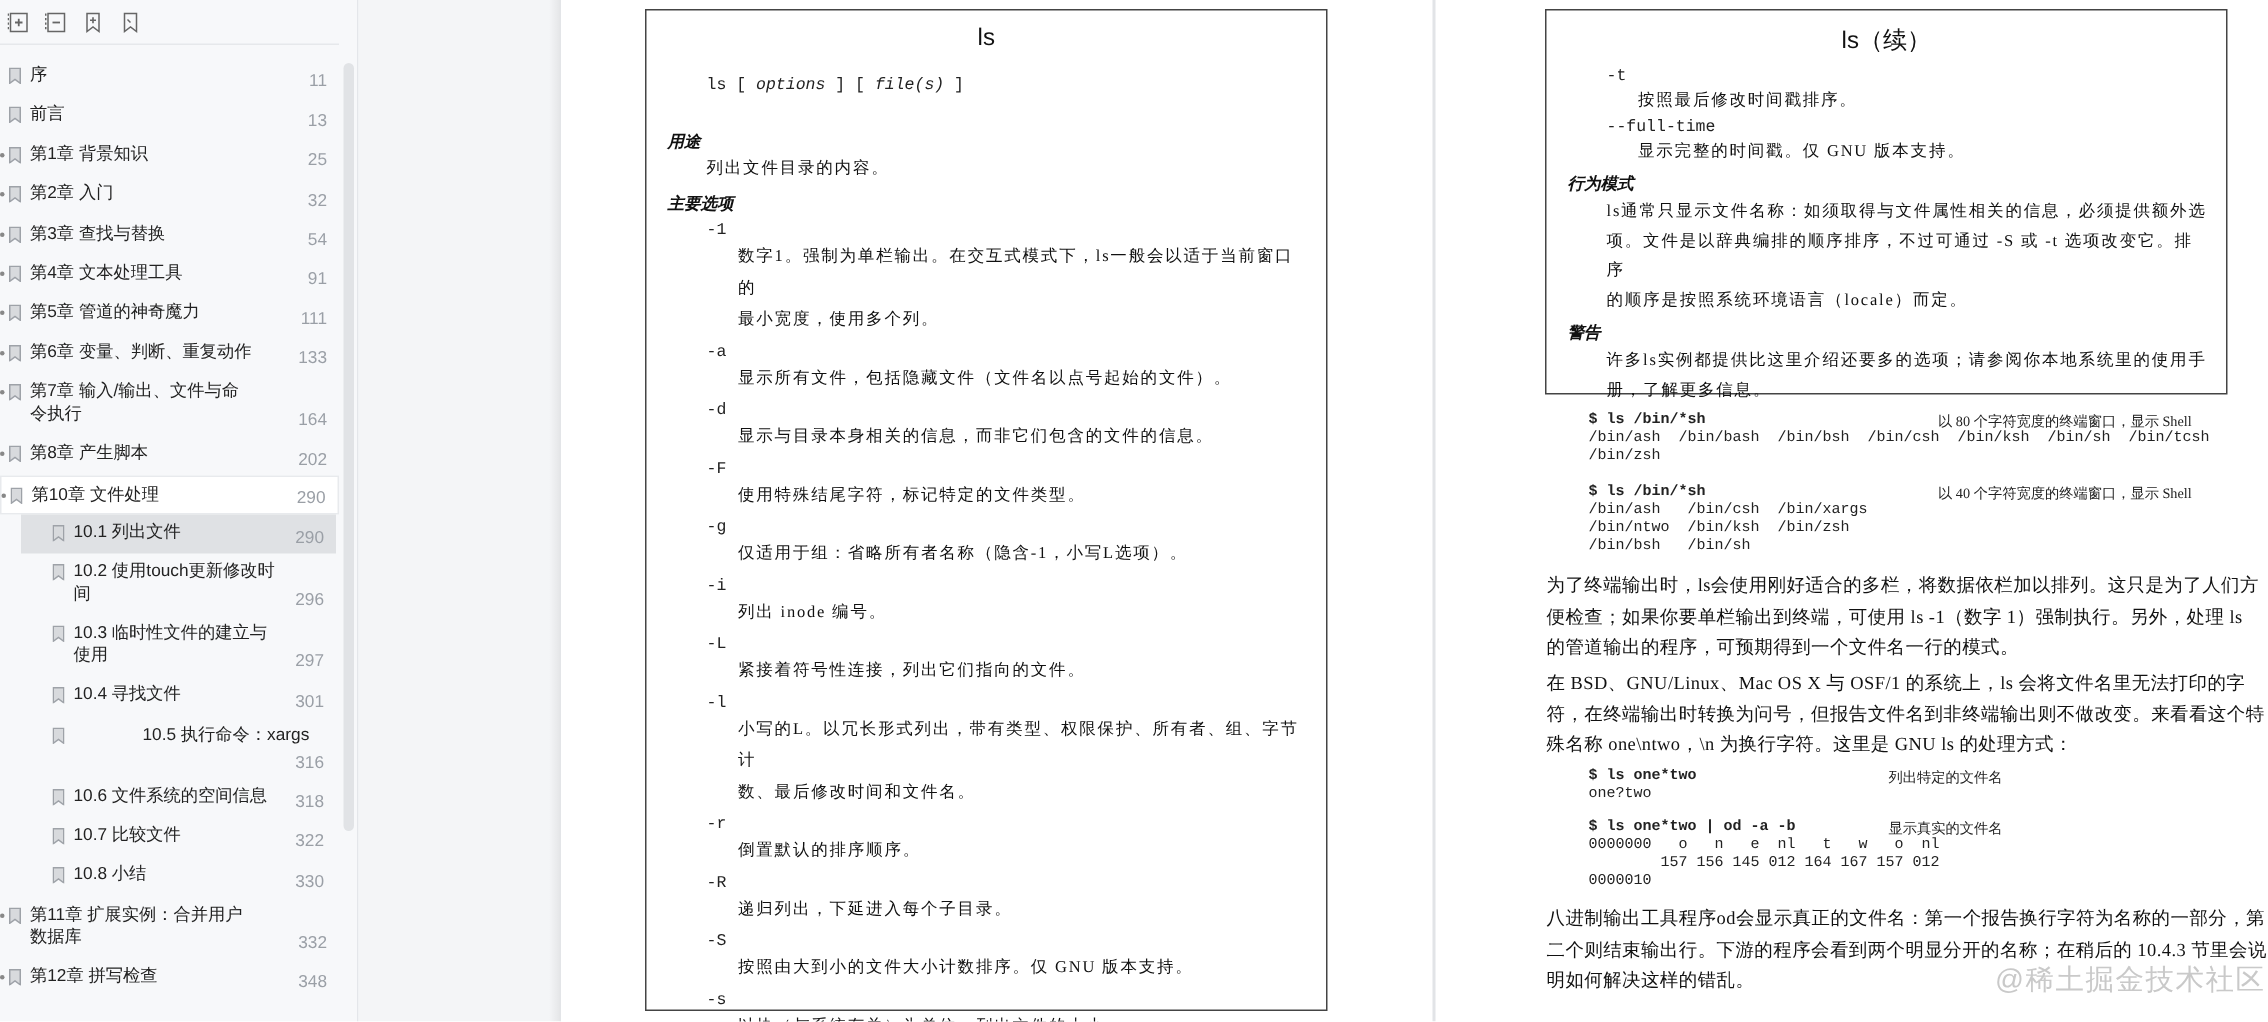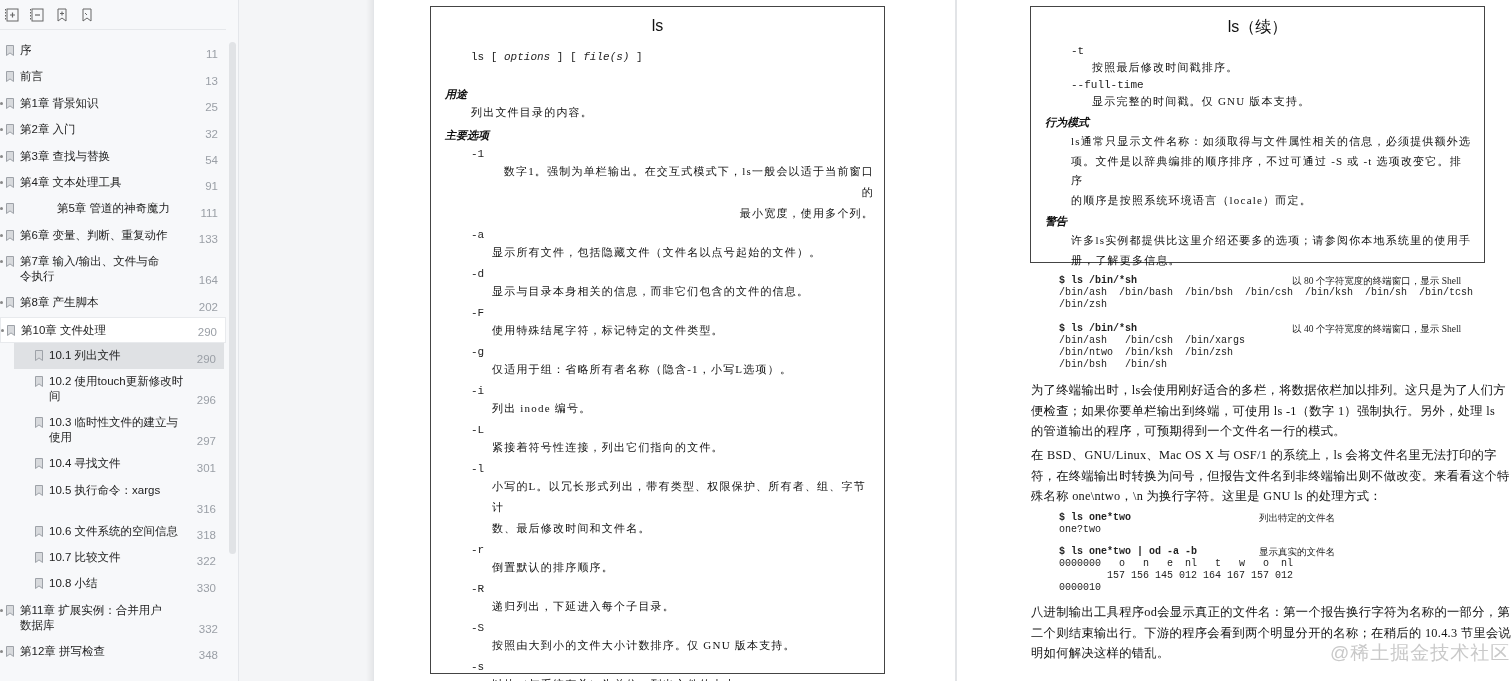--- a/index.html
+++ b/index.html
@@ -153,21 +153,21 @@
         <span class="page">54</span>
       </div>
       <div class="item lvl1" style="height: 26.4px; padding-top: 5px;">
         <span class="dot"></span>
         <svg class="bm" viewBox="0 0 8 11">
           <path d="M0.5 0.5h7v10l-3.5-2.6-3.5 2.6z" fill="#d8dadd" stroke="#9ea2a8" stroke-width="1"></path>
         </svg>
         <span class="label">第4章 文本处理工具</span>
         <span class="page">91</span>
       </div>
-      <div class="item lvl1" style="height: 26.4px; padding-top: 5px; text-align: right;">
+      <div class="item lvl1" style="height: 26.4px; padding-top: 5px;">
         <span class="dot"></span>
         <svg class="bm" viewBox="0 0 8 11">
           <path d="M0.5 0.5h7v10l-3.5-2.6-3.5 2.6z" fill="#d8dadd" stroke="#9ea2a8" stroke-width="1"></path>
         </svg>
         <span class="label">第5章 管道的神奇魔力</span>
         <span class="page">111</span>
       </div>
       <div class="item lvl1" style="height: 26.4px; padding-top: 5px;">
         <span class="dot"></span>
         <svg class="bm" viewBox="0 0 8 11">
@@ -221,21 +221,21 @@
         <span class="label">10.3 临时性文件的建立与使用</span>
         <span class="page">297</span>
       </div>
       <div class="item lvl2" style="height: 26.4px; padding-top: 5px;">
         <svg class="bm" viewBox="0 0 8 11">
           <path d="M0.5 0.5h7v10l-3.5-2.6-3.5 2.6z" fill="#d8dadd" stroke="#9ea2a8" stroke-width="1"></path>
         </svg>
         <span class="label">10.4 寻找文件</span>
         <span class="page">301</span>
       </div>
-      <div class="item lvl2" style="height: 41px; padding-top: 5px;">
+      <div class="item lvl2" style="height: 41px; padding-top: 5px; gap: 46px;">
         <svg class="bm" viewBox="0 0 8 11">
           <path d="M0.5 0.5h7v10l-3.5-2.6-3.5 2.6z" fill="#d8dadd" stroke="#9ea2a8" stroke-width="1"></path>
         </svg>
         <span class="label">10.5 执行命令：xargs</span>
         <span class="page">316</span>
       </div>
       <div class="item lvl2" style="height: 26.4px; padding-top: 5px;">
         <svg class="bm" viewBox="0 0 8 11">
           <path d="M0.5 0.5h7v10l-3.5-2.6-3.5 2.6z" fill="#d8dadd" stroke="#9ea2a8" stroke-width="1"></path>
         </svg>
@@ -286,21 +286,21 @@
     <div class="opt" style="margin-top:6px;"><span>ls [ </span><i>options</i><span> ] [ </span><i>file(s)</i><span> ]</span></div>
   </div>
   <div style="position:absolute;top:80px;left:0;right:0;">
     <div class="sec-head">用途</div>
     <div class="desc" style="margin-left:40px;">列出文件目录的内容。</div>
   </div>
   <div style="position:absolute;top:121px;left:0;right:0;">
     <div class="sec-head">主要选项</div>
     <div id="left-options">
         <div class="opt" style="margin-top: 5px;">-1</div>
-        <div class="desc" style="margin-top: 1px; text-align: right;">
+        <div class="desc" style="margin-top: 1px;">
           <div>数字1。强制为单栏输出。在交互式模式下，ls一般会以适于当前窗口的</div>
           <div>最小宽度，使用多个列。</div>
         </div>
         <div class="opt" style="margin-top: 5px;">-a</div>
         <div class="desc" style="margin-top: 1px;">
           <div>显示所有文件，包括隐藏文件（文件名以点号起始的文件）。</div>
         </div>
         <div class="opt" style="margin-top: 5px;">-d</div>
         <div class="desc" style="margin-top: 1px;">
           <div>显示与目录本身相关的信息，而非它们包含的文件的信息。</div>

